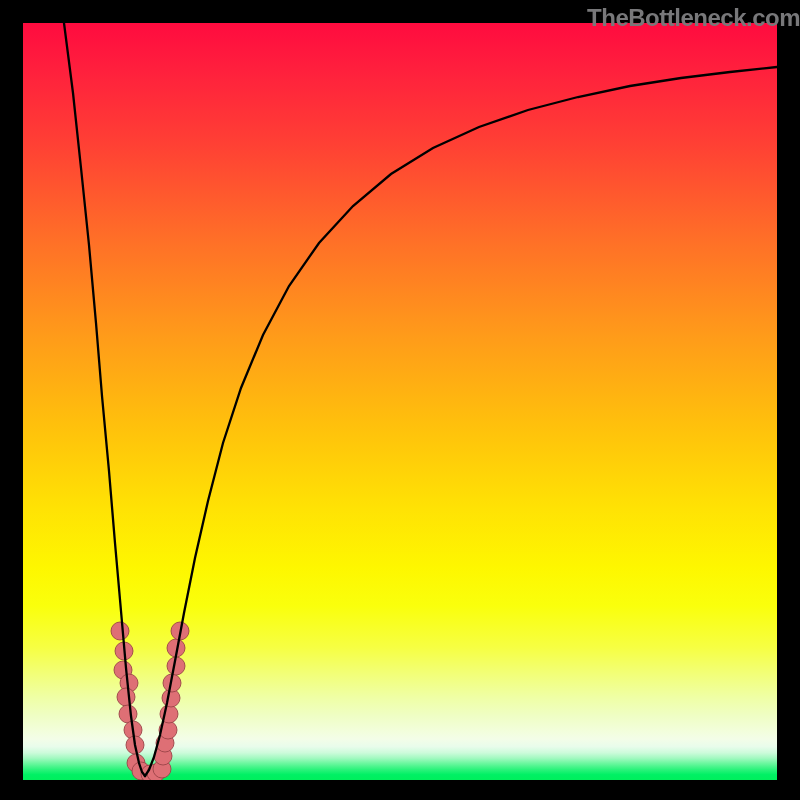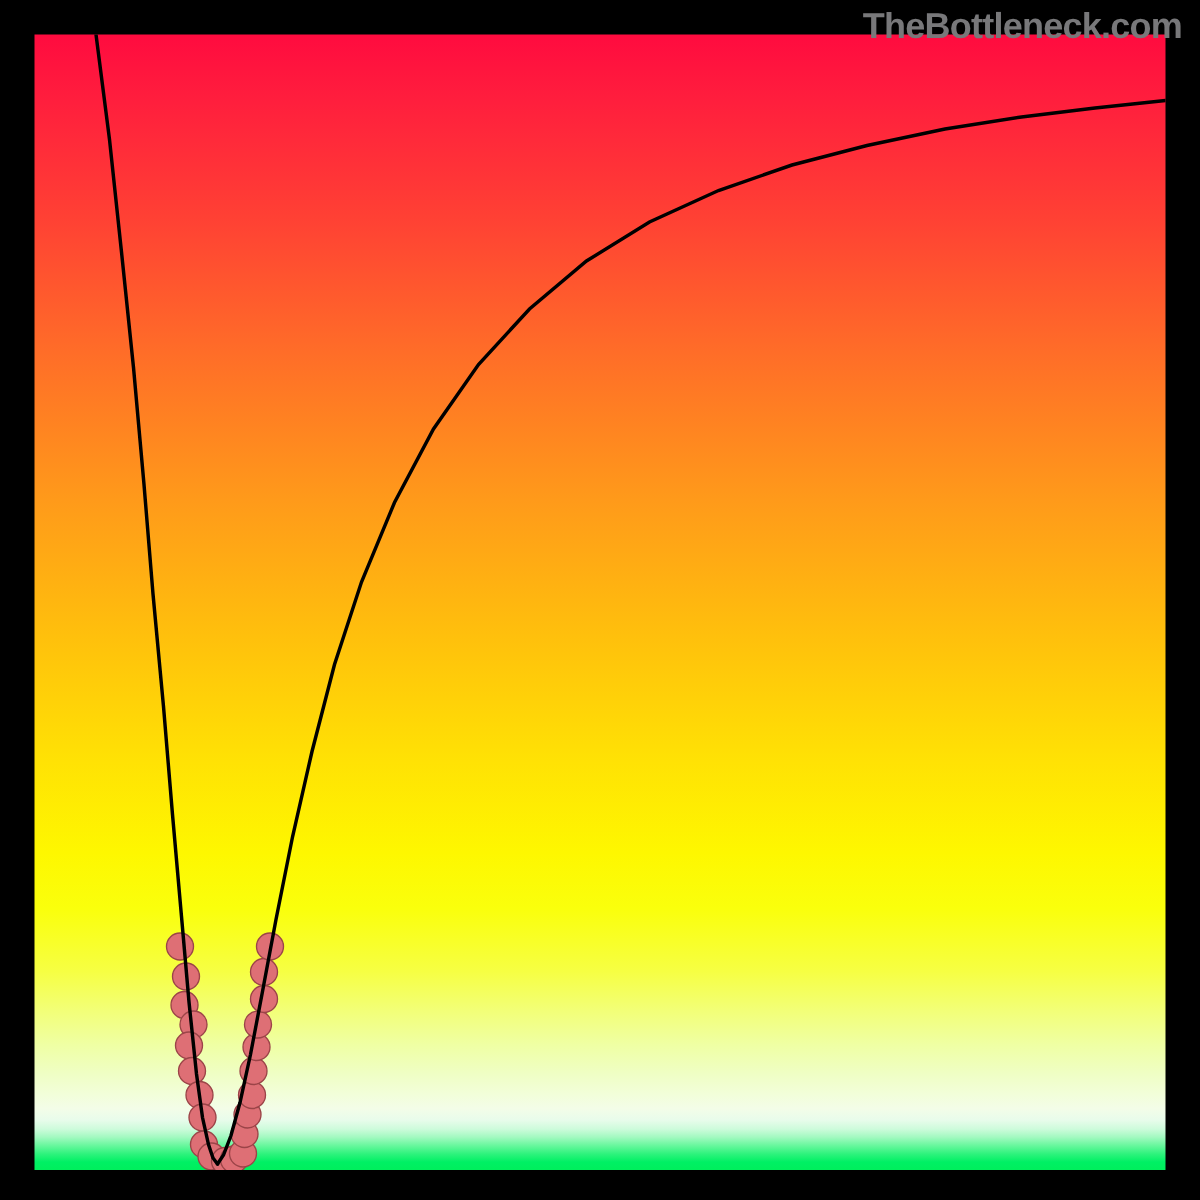--- a/index.html
+++ b/index.html
@@ -59,21 +59,21 @@
   .curve-svg {
     position: absolute;
     left: 0;
     top: 0;
     width: 754px;
     height: 757px;
   }
   .watermark {
     position: absolute;
     top: 4px;
-    right: 12px;
+    right: 0;
     font-family: Arial, Helvetica, sans-serif;
     font-size: 24px;
     font-weight: bold;
     color: #78787a;
     letter-spacing: -0.5px;
   }
   .dot {
     fill: #de6f75;
     stroke: #9b4448;
     stroke-width: 0.9;

